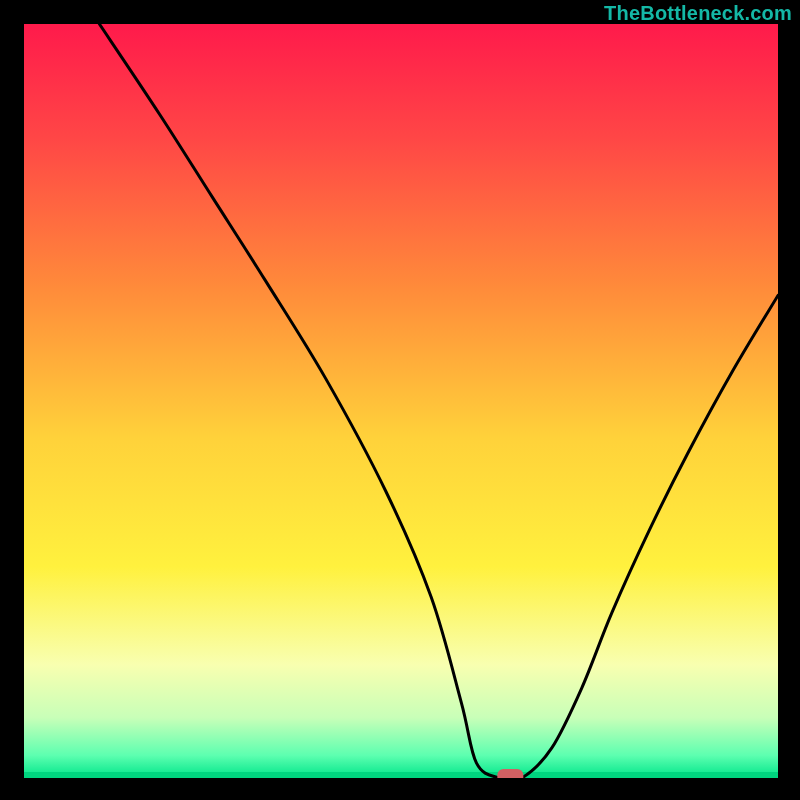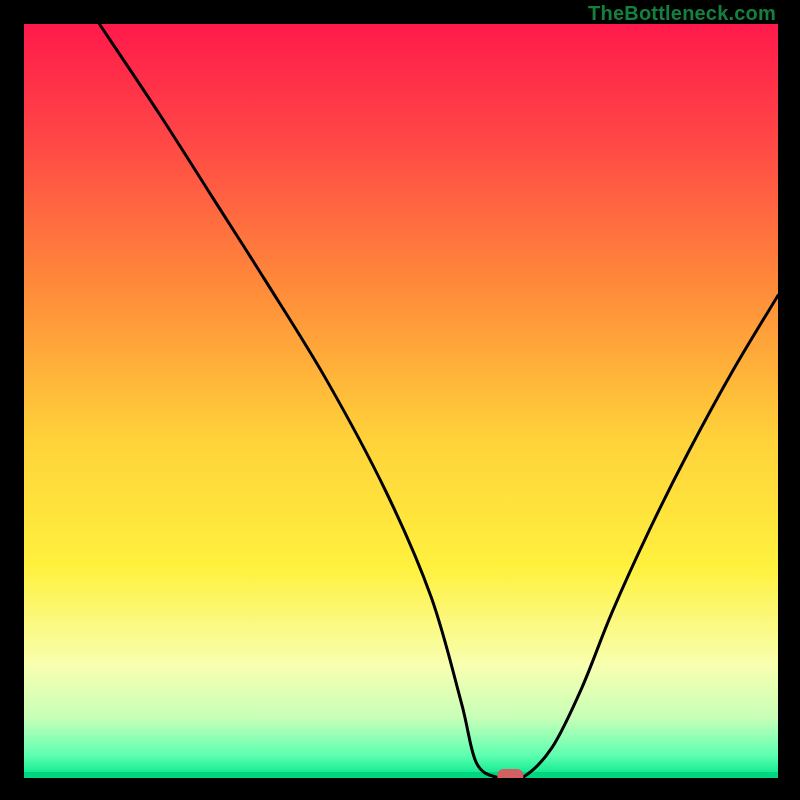--- a/index.html
+++ b/index.html
@@ -18,25 +18,25 @@
   .plot-area {
     position: absolute;
     left: 24px;
     top: 24px;
     width: 754px;
     height: 754px;
   }
   .watermark {
     position: absolute;
     top: 2px;
-    right: 24px;
+    right: 8px;
     font-family: Arial, Helvetica, sans-serif;
     font-size: 20px;
     font-weight: bold;
-    color: #15803d;
+    color: #14b8a6;
     letter-spacing: 0.2px;
   }
   svg {
     display: block;
   }
 </style>
 </head>
 <body>
 
 <div class="chart-container">

